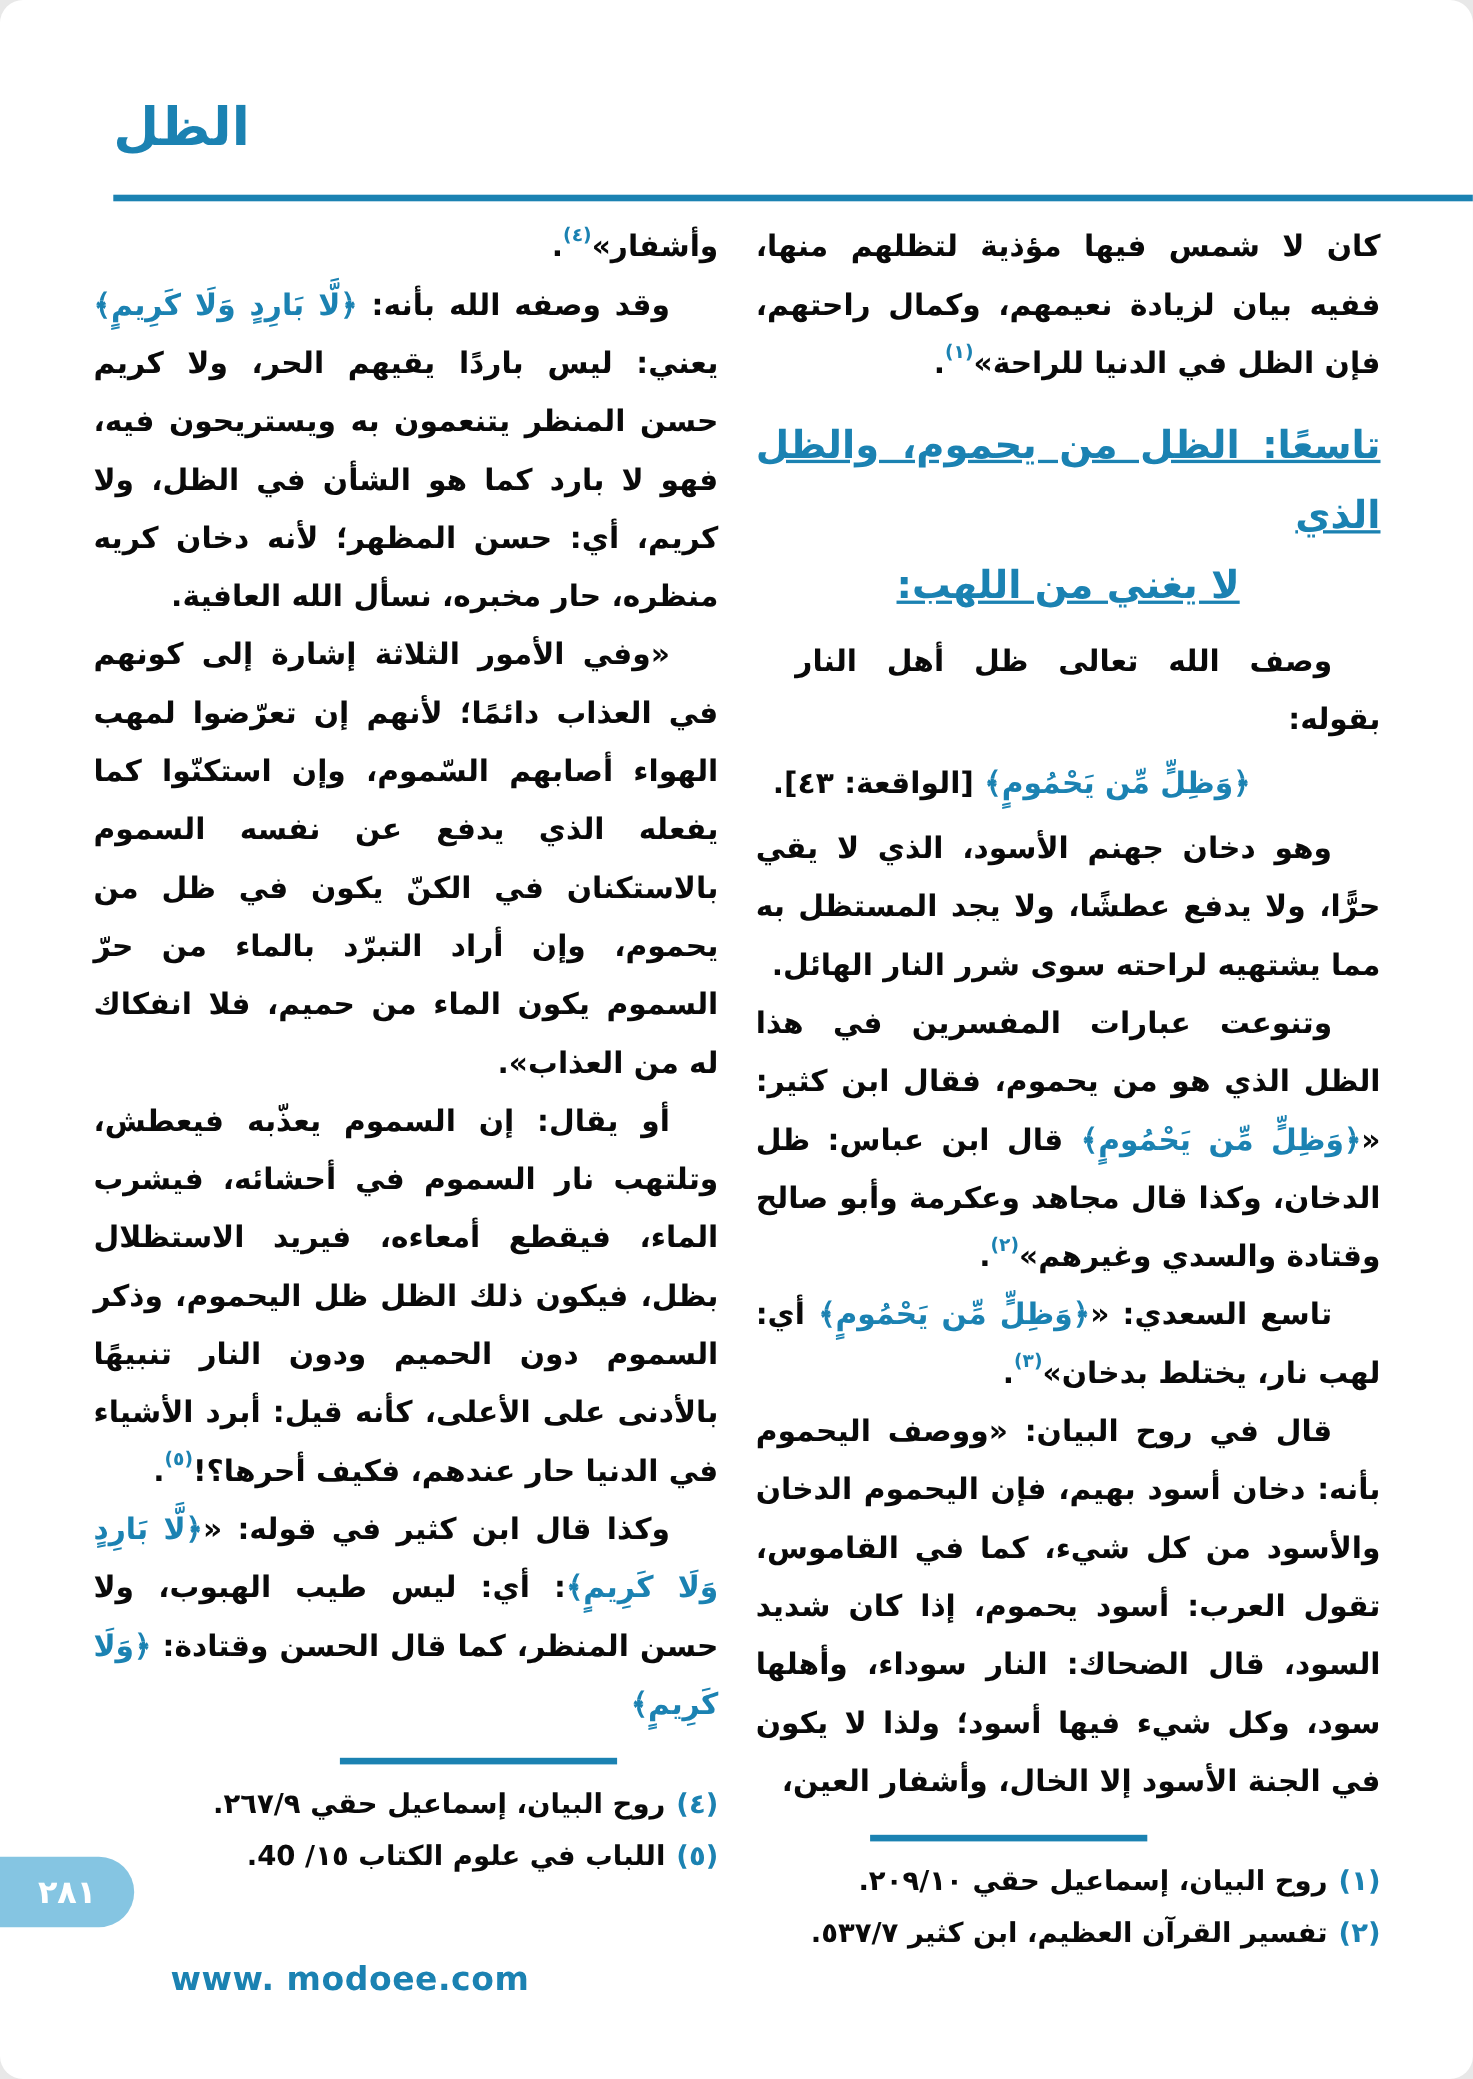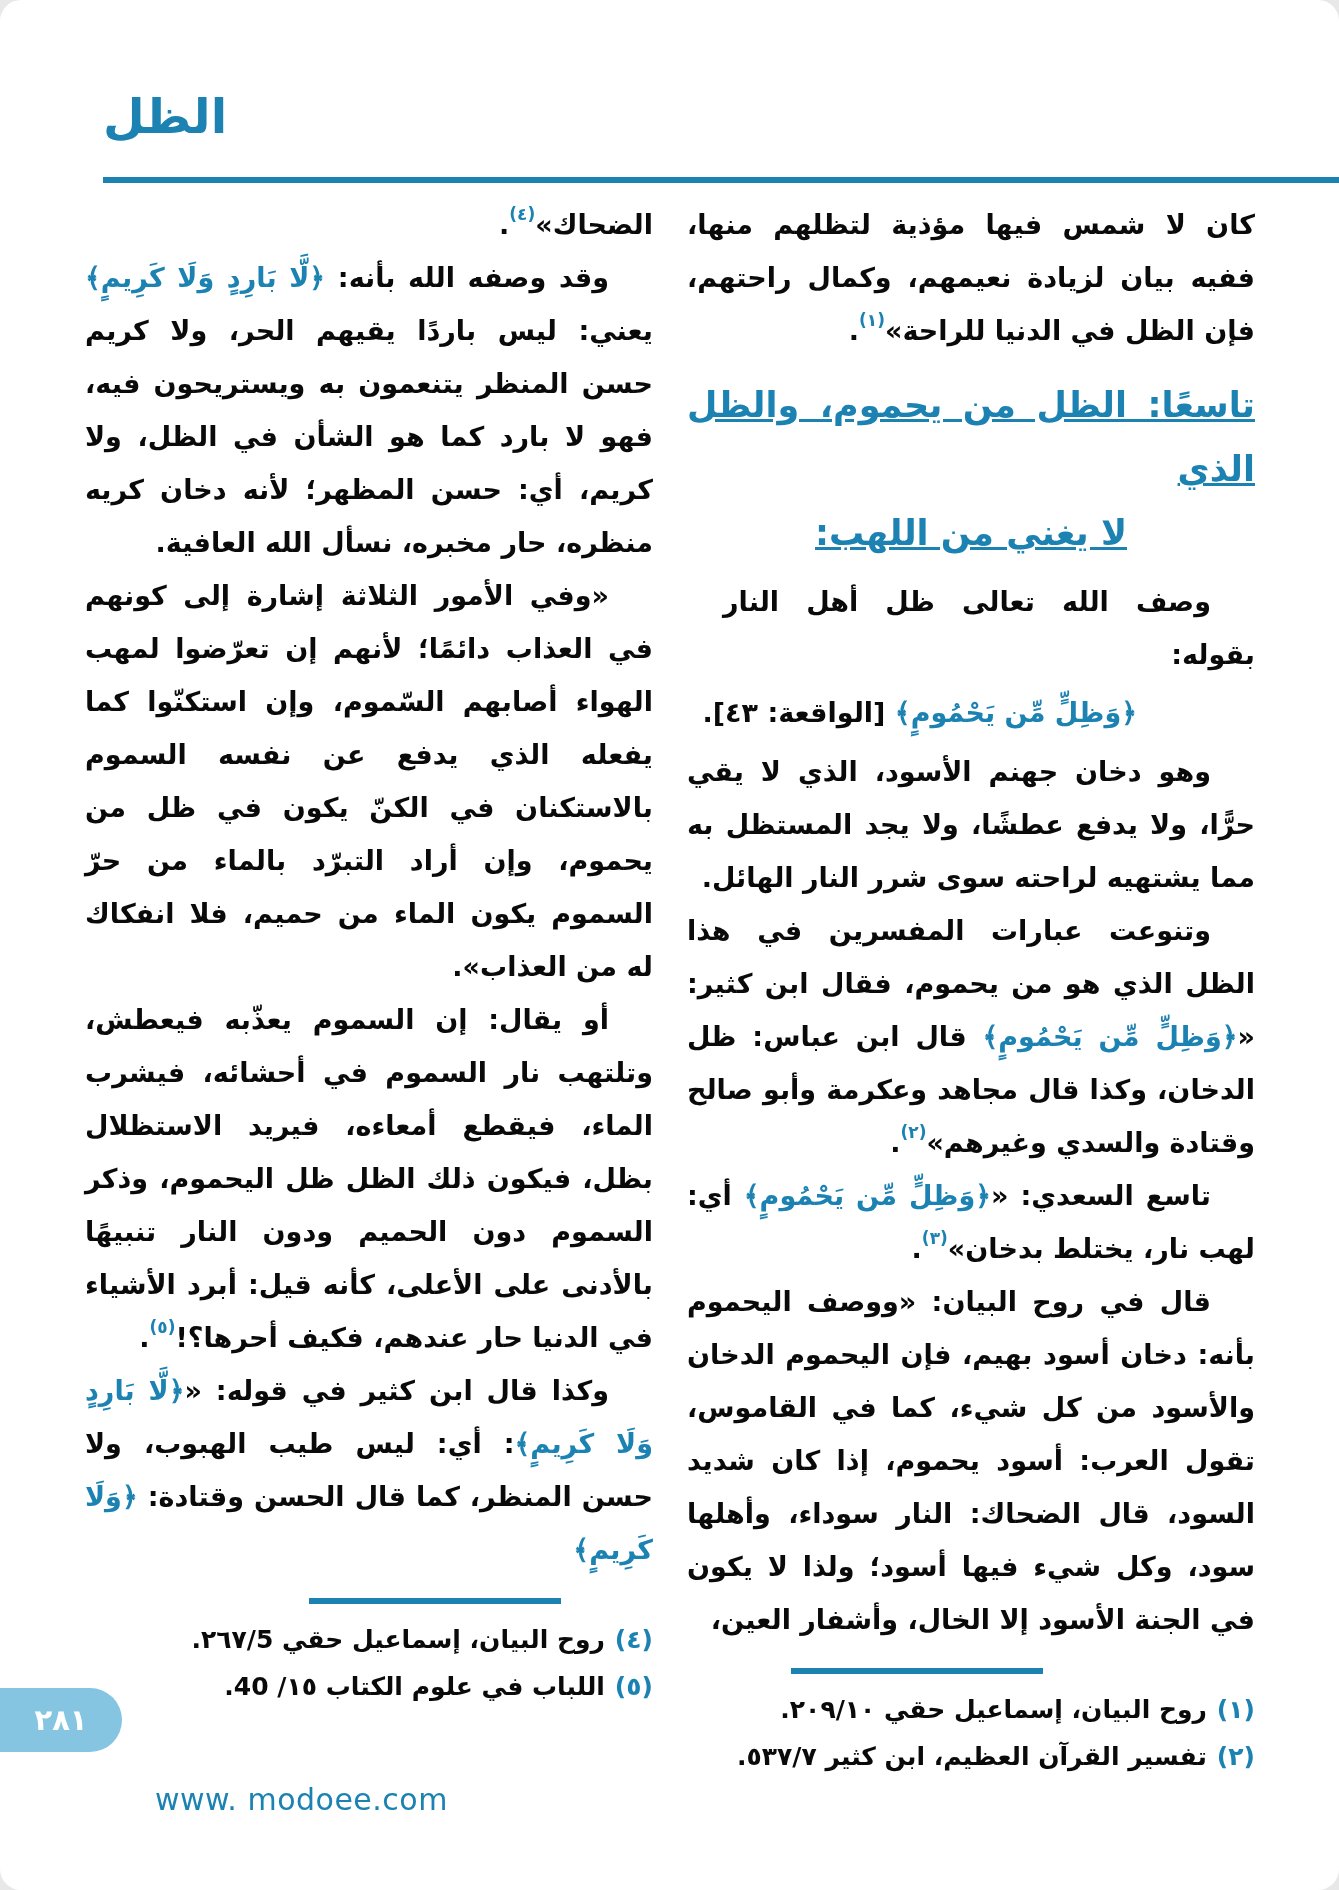--- a/index.html
+++ b/index.html
@@ -58,21 +58,21 @@
   }
   .fn-marker{color:var(--accent);padding-left:10px;}
   .footer-pill{
     position:absolute;left:0;top:1688px;width:122px;height:64px;
     background:var(--pill);border-radius:0 32px 32px 0;
     display:flex;align-items:center;justify-content:center;
   }
   .page-number{color:#ffffff;font-size:29px;font-weight:600;letter-spacing:4px;}
   .website{
     position:absolute;left:155px;top:1782px;direction:ltr;
-    color:var(--accent);font-size:30px;font-weight:400;letter-spacing:0.5px;
+    color:var(--accent);font-size:30px;font-weight:700;letter-spacing:0.5px;
   }
 </style>
 </head>
 <body>
 
 <div class="page" dir="rtl">
 
   <div class="book-title">الظل</div>
   <div class="header-rule"></div>
 
@@ -89,28 +89,28 @@
         <p class="body-p"><span>وتنوعت عبارات المفسرين في هذا الظل الذي هو من يحموم، فقال ابن كثير: «</span><span class="rq">﴿وَظِلٍّ مِّن يَحْمُومٍ﴾</span><span> قال ابن عباس: ظل الدخان، وكذا قال مجاهد وعكرمة وأبو صالح وقتادة والسدي وغيرهم»</span><sup class="rs">(٢)</sup><span>.</span></p>
         <p class="body-p"><span>تاسع السعدي: «</span><span class="rq">﴿وَظِلٍّ مِّن يَحْمُومٍ﴾</span><span> أي: لهب نار، يختلط بدخان»</span><sup class="rs">(٣)</sup><span>.</span></p>
         <p class="body-p"><span>قال في روح البيان: «ووصف اليحموم بأنه: دخان أسود بهيم، فإن اليحموم الدخان والأسود من كل شيء، كما في القاموس، تقول العرب: أسود يحموم، إذا كان شديد السود، قال الضحاك: النار سوداء، وأهلها سود، وكل شيء فيها أسود؛ ولذا لا يكون في الجنة الأسود إلا الخال، وأشفار العين،</span></p>
         <div class="fn-block">
           <div class="fn-rule"></div>
           <p class="fn-line"><span class="fn-marker">(١)</span><span>روح البيان، إسماعيل حقي ٢٠٩/١٠.</span></p>
           <p class="fn-line"><span class="fn-marker">(٢)</span><span>تفسير القرآن العظيم، ابن كثير ٥٣٧/٧.</span></p>
         </div>
       </div>
     <div class="col col-left" id="col-left">
-        <p class="body-p flush"><span>الضحاك»</span><sup class="rs">(٤)</sup><span>.</span></p>
+        <p class="body-p flush"><span>وأشفار»</span><sup class="rs">(٤)</sup><span>.</span></p>
         <p class="body-p"><span>وقد وصفه الله بأنه: </span><span class="rq">﴿لَّا بَارِدٍ وَلَا كَرِيمٍ﴾</span><span> يعني: ليس باردًا يقيهم الحر، ولا كريم حسن المنظر يتنعمون به ويستريحون فيه، فهو لا بارد كما هو الشأن في الظل، ولا كريم، أي: حسن المظهر؛ لأنه دخان كريه منظره، حار مخبره، نسأل الله العافية.</span></p>
         <p class="body-p"><span>«وفي الأمور الثلاثة إشارة إلى كونهم في العذاب دائمًا؛ لأنهم إن تعرّضوا لمهب الهواء أصابهم السّموم، وإن استكنّوا كما يفعله الذي يدفع عن نفسه السموم بالاستكنان في الكنّ يكون في ظل من يحموم، وإن أراد التبرّد بالماء من حرّ السموم يكون الماء من حميم، فلا انفكاك له من العذاب».</span></p>
         <p class="body-p"><span>أو يقال: إن السموم يعذّبه فيعطش، وتلتهب نار السموم في أحشائه، فيشرب الماء، فيقطع أمعاءه، فيريد الاستظلال بظل، فيكون ذلك الظل ظل اليحموم، وذكر السموم دون الحميم ودون النار تنبيهًا بالأدنى على الأعلى، كأنه قيل: أبرد الأشياء في الدنيا حار عندهم، فكيف أحرها؟!</span><sup class="rs">(٥)</sup><span>.</span></p>
         <p class="body-p"><span>وكذا قال ابن كثير في قوله: «</span><span class="rq">﴿لَّا بَارِدٍ وَلَا كَرِيمٍ﴾</span><span>: أي: ليس طيب الهبوب، ولا حسن المنظر، كما قال الحسن وقتادة: </span><span class="rq">﴿وَلَا كَرِيمٍ﴾</span></p>
         <div class="fn-block">
           <div class="fn-rule"></div>
-          <p class="fn-line"><span class="fn-marker">(٤)</span><span>روح البيان، إسماعيل حقي ٢٦٧/5.</span></p>
+          <p class="fn-line"><span class="fn-marker">(٤)</span><span>روح البيان، إسماعيل حقي ٢٦٧/٩.</span></p>
           <p class="fn-line"><span class="fn-marker">(٥)</span><span>اللباب في علوم الكتاب ١٥/ 40.</span></p>
         </div>
       </div>
   </div>
 
   <div class="footer-pill">
     <span class="page-number">٢٨١</span>
   </div>
   <div class="website">www. modoee.com</div>
 

